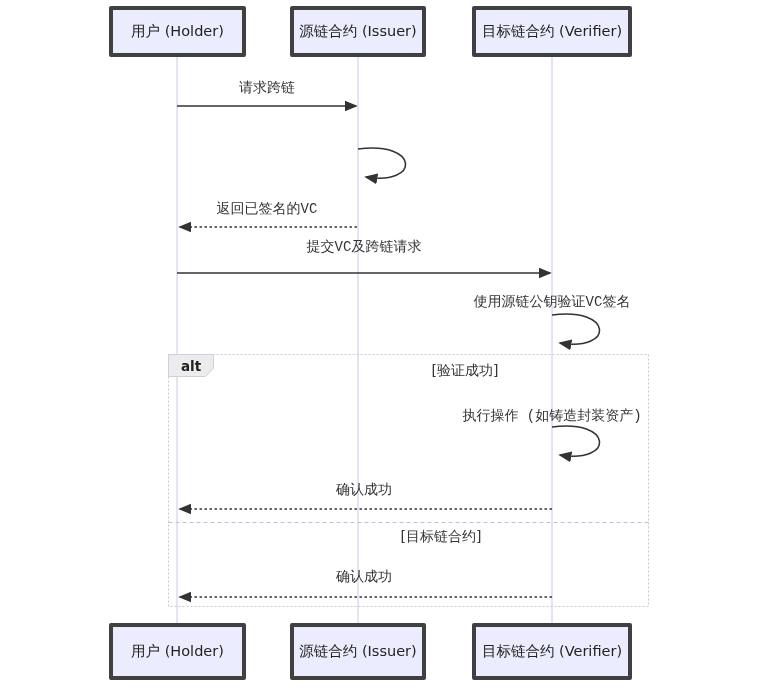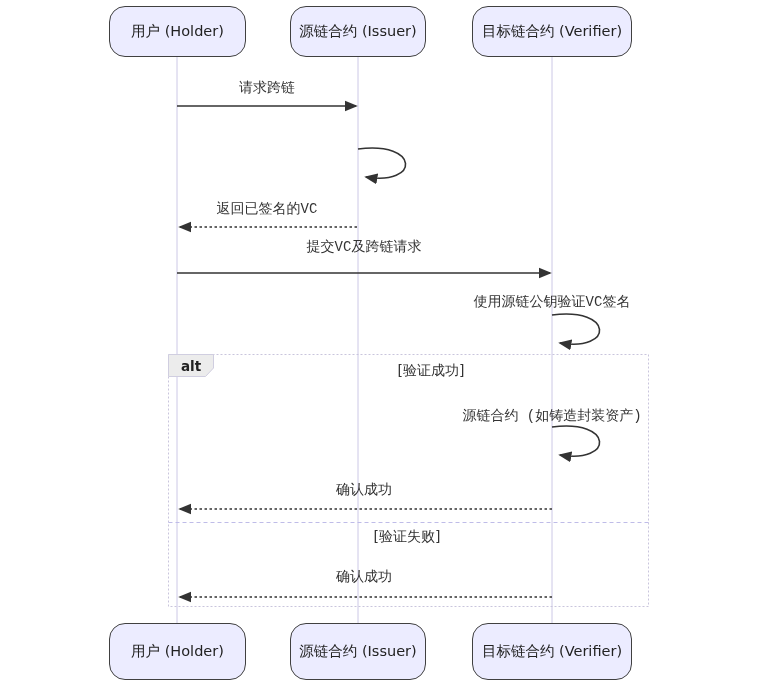--- a/index.html
+++ b/index.html
@@ -3,31 +3,31 @@
 <meta charset="utf-8">
 <style>
   html,body { margin:0; padding:0; background:#ffffff; }
   .canvas {
     position:relative; width:760px; height:690px; background:#ffffff;
     font-family:"DejaVu Sans", "Liberation Sans", sans-serif;
     overflow:hidden;
   }
   .layer { position:absolute; left:0; top:0; }
   .actor {
-    position:absolute; background:#ececff; border:1px solid #404040;
-    border-radius:16px; display:flex; align-items:center; justify-content:center;
+    position:absolute; background:#ececff; border:4px solid #404040;
+    border-radius:2px; display:flex; align-items:center; justify-content:center;
     font-size:14.5px; color:#222222; box-sizing:border-box; white-space:nowrap;
   }
   .msg {
     position:absolute; transform:translateX(-50%); font-size:14px;
     color:#333333; white-space:nowrap; line-height:18px;font-family:Liberation Mono, monospace;
   }
   .cond {
     position:absolute; transform:translateX(-50%); font-size:14px;
-    color:#333333; white-space:nowrap; line-height:18px;
+    color:#333333; white-space:nowrap; line-height:18px;margin-left:34px;
   }
   .alt-label {
     position:absolute; font-size:13.5px; font-weight:600; color:#222222;
     line-height:16px;
   }
 </style>
 </head>
 <body>
 
 <div class="canvas">
@@ -74,21 +74,21 @@
     <span>源链合约 (Issuer)</span>
   </div>
   <div class="actor" style="left:472px; top:623px; width:160px; height:57px;">
     <span>目标链合约 (Verifier)</span>
   </div>
 
   <div class="msg" style="left:267px; top:79px;">请求跨链</div>
   <div class="msg" style="left:267px; top:200px;">返回已签名的VC</div>
   <div class="msg" style="left:364px; top:238px;">提交VC及跨链请求</div>
   <div class="msg" style="left:552px; top:293px;">使用源链公钥验证VC签名</div>
-  <div class="msg" style="left:552px; top:407px;">源链合约 (如铸造封装资产)</div>
+  <div class="msg" style="left:552px; top:407px;">执行操作 (如铸造封装资产)</div>
   <div class="msg" style="left:364px; top:481px;">确认成功</div>
   <div class="msg" style="left:364px; top:568px;">确认成功</div>
 
   <div class="alt-label" style="left:181px; top:358px;text-align:center;">alt</div>
   <div class="cond" style="left:431px; top:361px;">[验证成功]</div>
-  <div class="cond" style="left:407px; top:527px;">[验证失败]</div>
+  <div class="cond" style="left:407px; top:527px;">[目标链合约]</div>
 
 </div>
 
 </body></html>

